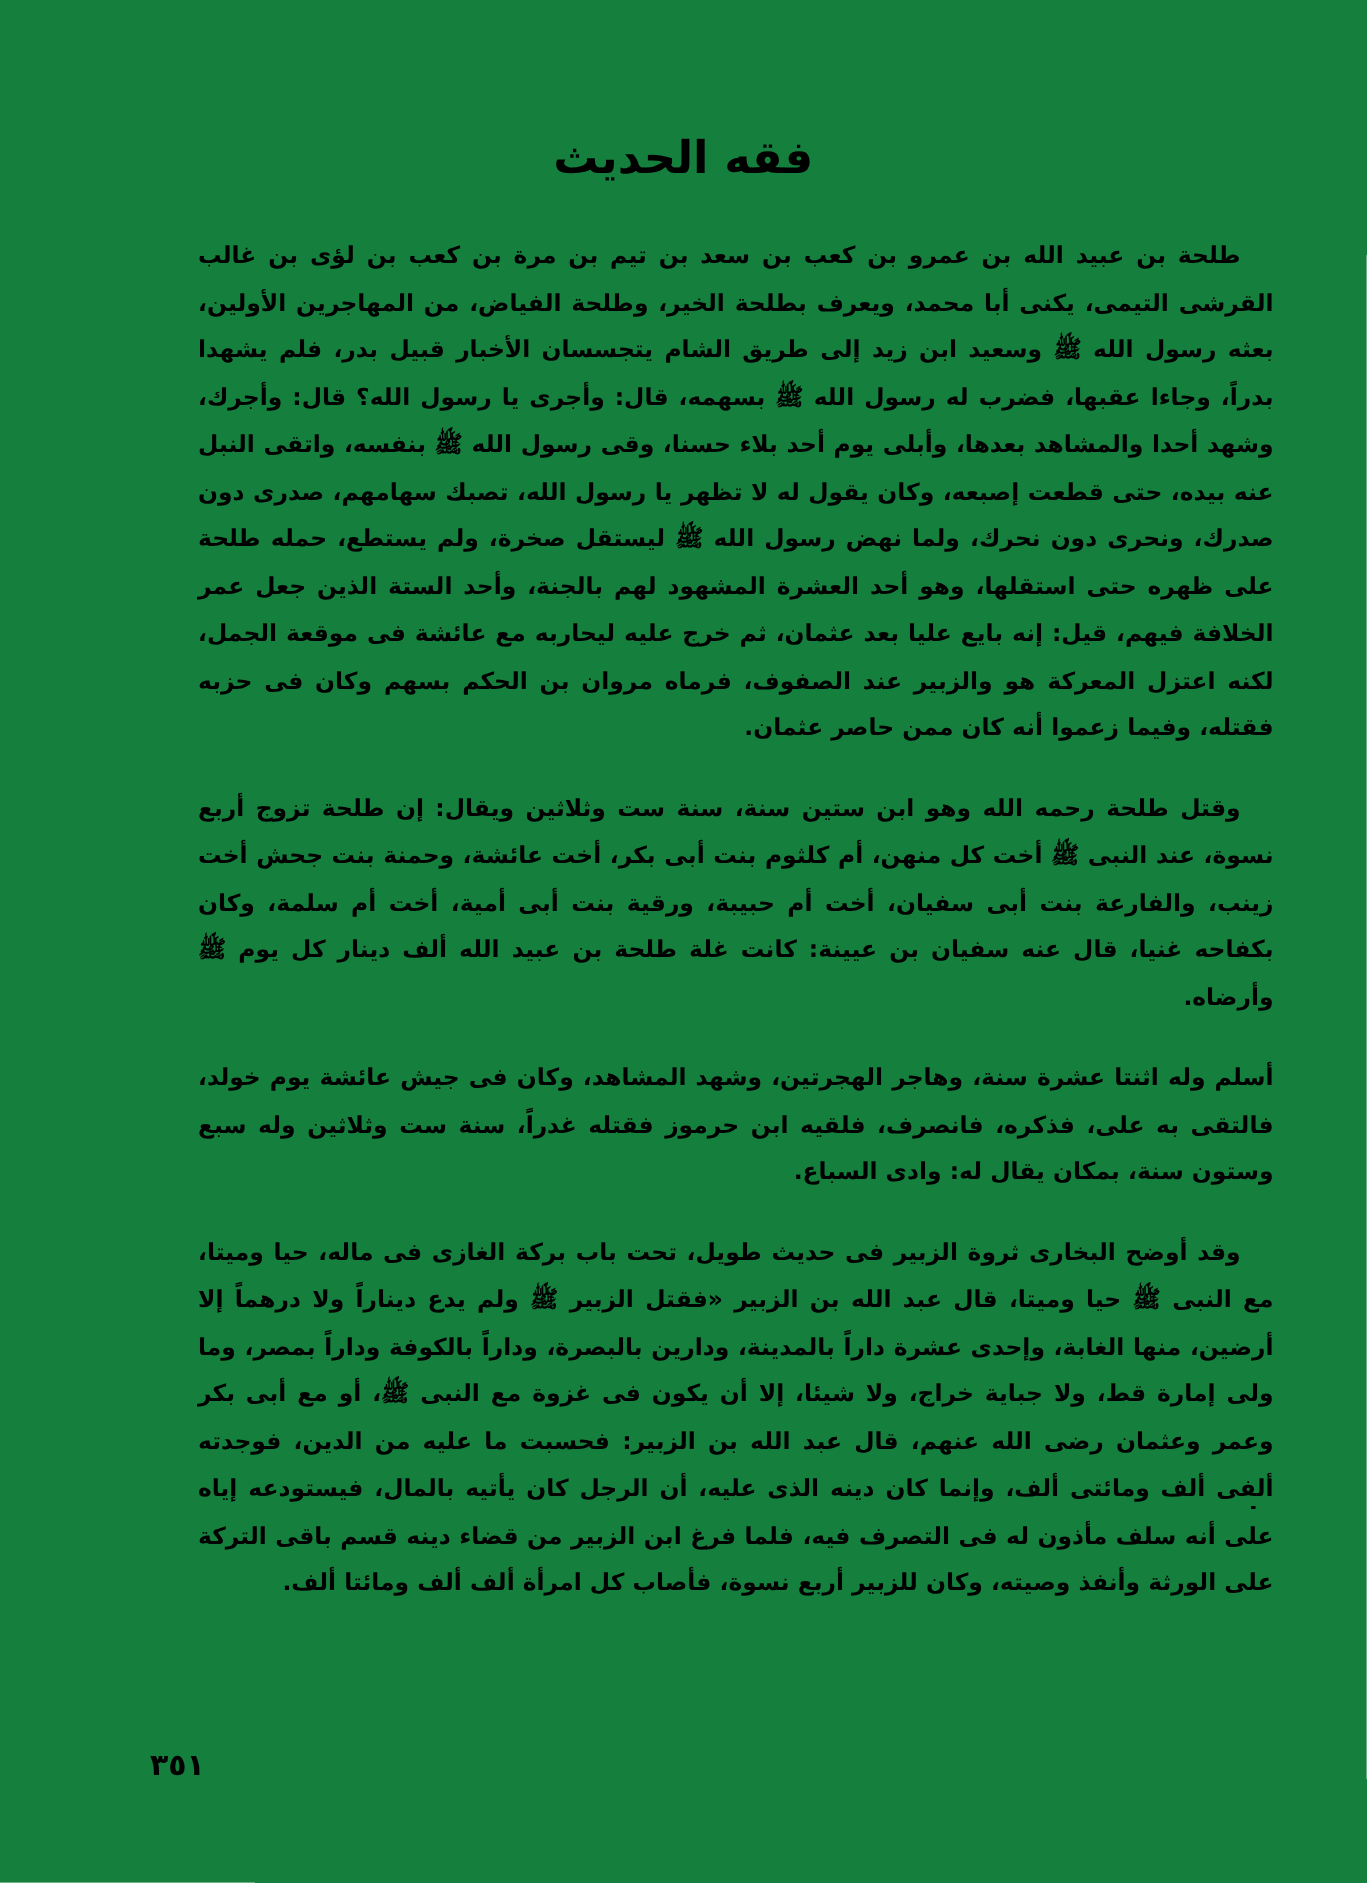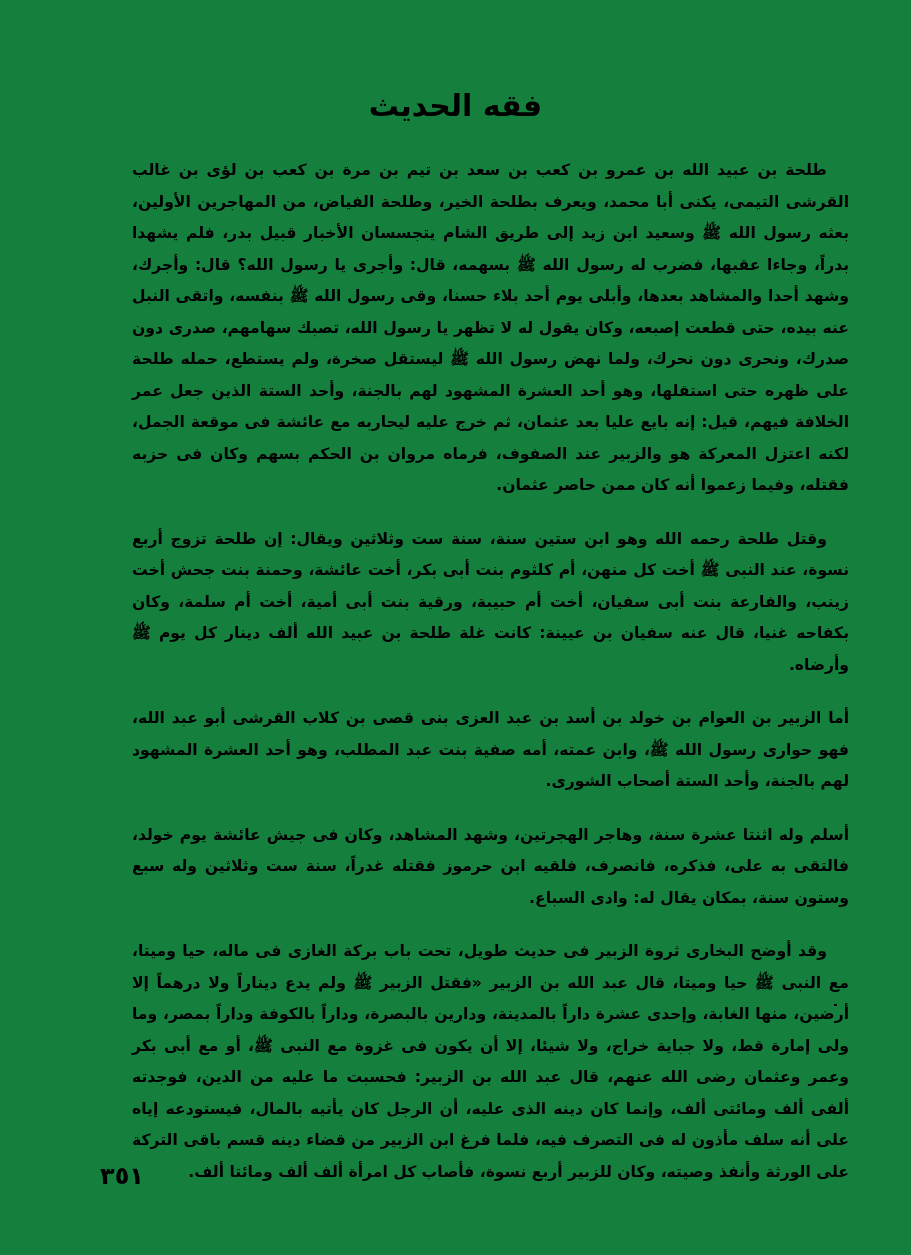--- a/index.html
+++ b/index.html
@@ -54,21 +54,21 @@
     }
     .para.no-indent {
       text-indent: 0;
     }
     .page-number {
       position: absolute;
       top: 1164px;
       left: 100px;
       font-family: "DejaVu Sans", sans-serif;
       font-weight: bold;
-      font-size: 24px;
+      font-size: 20px;
       line-height: 24px;
       direction: rtl;
     }
     .stray-mark {
       position: absolute;
       left: 834px;
       top: 1004px;
       width: 3px;
       height: 2px;
       background: #000000;
@@ -77,21 +77,20 @@
 </head>
 <body>
 
 <div class="page">
 
   <h1 class="title">فقه الحديث</h1>
 
   <div class="body-text">
     <p class="para">طلحة بن عبيد الله بن عمرو بن كعب بن سعد بن تيم بن مرة بن كعب بن لؤى بن غالب القرشى التيمى، يكنى أبا محمد، ويعرف بطلحة الخير، وطلحة الفياض، من المهاجرين الأولين، بعثه رسول الله ﷺ وسعيد ابن زيد إلى طريق الشام يتجسسان الأخبار قبيل بدر، فلم يشهدا بدراً، وجاءا عقبها، فضرب له رسول الله ﷺ بسهمه، قال: وأجرى يا رسول الله؟ قال: وأجرك، وشهد أحدا والمشاهد بعدها، وأبلى يوم أحد بلاء حسنا، وقى رسول الله ﷺ بنفسه، واتقى النبل عنه بيده، حتى قطعت إصبعه، وكان يقول له لا تظهر يا رسول الله، تصبك سهامهم، صدرى دون صدرك، ونحرى دون نحرك، ولما نهض رسول الله ﷺ ليستقل صخرة، ولم يستطع، حمله طلحة على ظهره حتى استقلها، وهو أحد العشرة المشهود لهم بالجنة، وأحد الستة الذين جعل عمر الخلافة فيهم، قيل: إنه بايع عليا بعد عثمان، ثم خرج عليه ليحاربه مع عائشة فى موقعة الجمل، لكنه اعتزل المعركة هو والزبير عند الصفوف، فرماه مروان بن الحكم بسهم وكان فى حزبه فقتله، وفيما زعموا أنه كان ممن حاصر عثمان.</p>
     <p class="para">وقتل طلحة رحمه الله وهو ابن ستين سنة، سنة ست وثلاثين ويقال: إن طلحة تزوج أربع نسوة، عند النبى ﷺ أخت كل منهن، أم كلثوم بنت أبى بكر، أخت عائشة، وحمنة بنت جحش أخت زينب، والفارعة بنت أبى سفيان، أخت أم حبيبة، ورقية بنت أبى أمية، أخت أم سلمة، وكان بكفاحه غنيا، قال عنه سفيان بن عيينة: كانت غلة طلحة بن عبيد الله ألف دينار كل يوم ﷺ وأرضاه.</p>
-    <p class="para no-indent">أما الزبير بن العوام بن خولد بن أسد بن عبد العزى بنى قصى بن كلاب القرشى أبو عبد الله، فهو حوارى رسول الله ﷺ، وابن عمته، أمه صفية بنت عبد المطلب، وهو أحد العشرة المشهود لهم بالجنة، وأحد الستة أصحاب الشورى.</p>
     <p class="para no-indent">أسلم وله اثنتا عشرة سنة، وهاجر الهجرتين، وشهد المشاهد، وكان فى جيش عائشة يوم خولد، فالتقى به على، فذكره، فانصرف، فلقيه ابن حرموز فقتله غدراً، سنة ست وثلاثين وله سبع وستون سنة، بمكان يقال له: وادى السباع.</p>
     <p class="para">وقد أوضح البخارى ثروة الزبير فى حديث طويل، تحت باب بركة الغازى فى ماله، حيا وميتا، مع النبى ﷺ حيا وميتا، قال عبد الله بن الزبير «فقتل الزبير ﷺ ولم يدع ديناراً ولا درهماً إلا أرضين، منها الغابة، وإحدى عشرة داراً بالمدينة، ودارين بالبصرة، وداراً بالكوفة وداراً بمصر، وما ولى إمارة قط، ولا جباية خراج، ولا شيئا، إلا أن يكون فى غزوة مع النبى ﷺ، أو مع أبى بكر وعمر وعثمان رضى الله عنهم، قال عبد الله بن الزبير: فحسبت ما عليه من الدين، فوجدته ألفى ألف ومائتى ألف، وإنما كان دينه الذى عليه، أن الرجل كان يأتيه بالمال، فيستودعه إياه على أنه سلف مأذون له فى التصرف فيه، فلما فرغ ابن الزبير من قضاء دينه قسم باقى التركة على الورثة وأنفذ وصيته، وكان للزبير أربع نسوة، فأصاب كل امرأة ألف ألف ومائتا ألف.</p>
   </div>
 
   <div class="stray-mark"></div>
 
   <div class="page-number">٣٥١</div>
 </div>
 
 </body></html>

